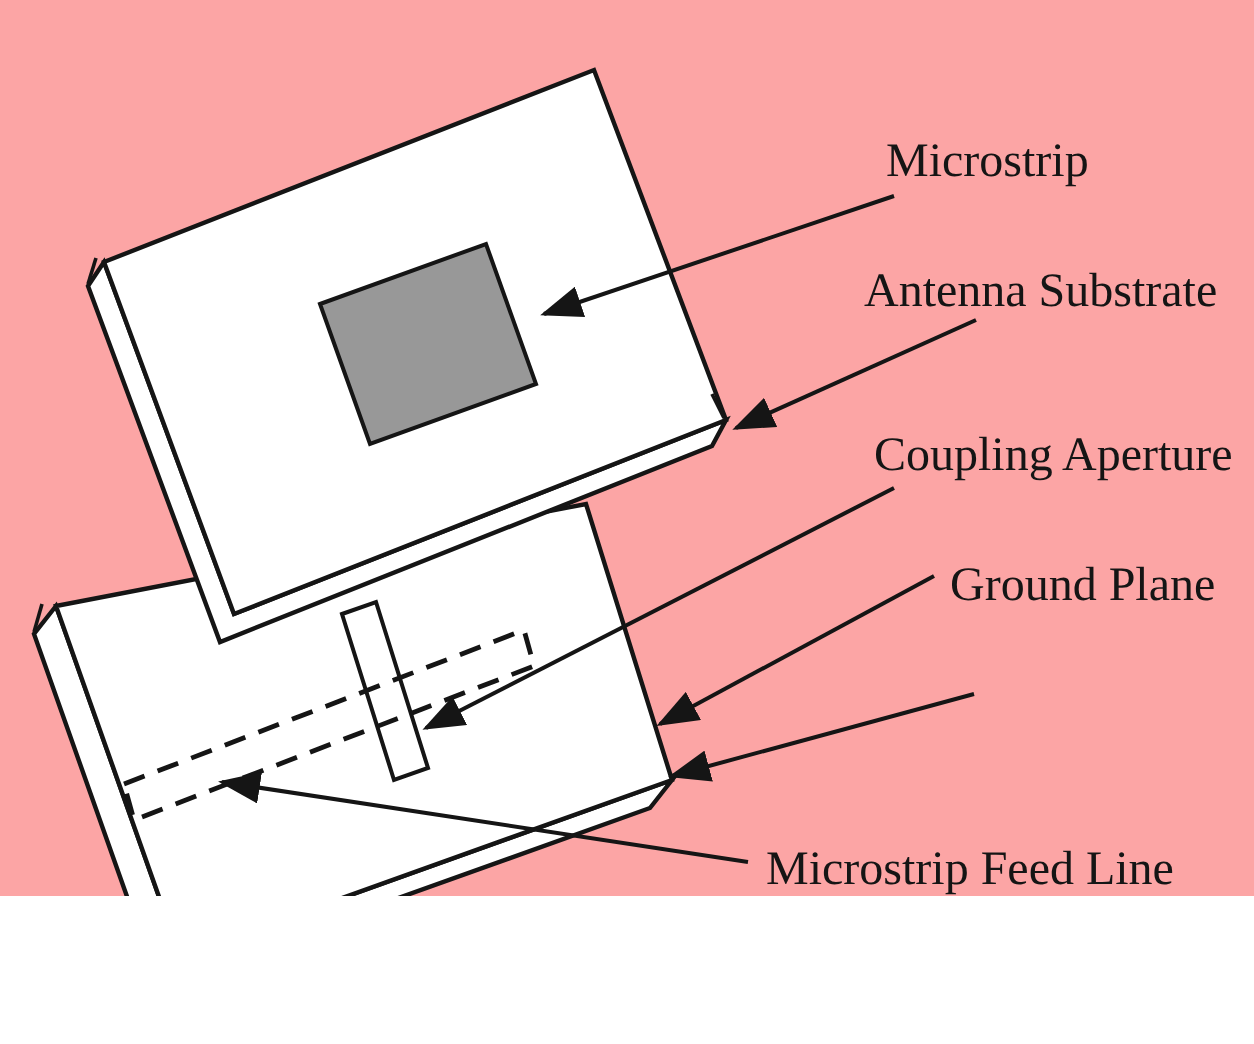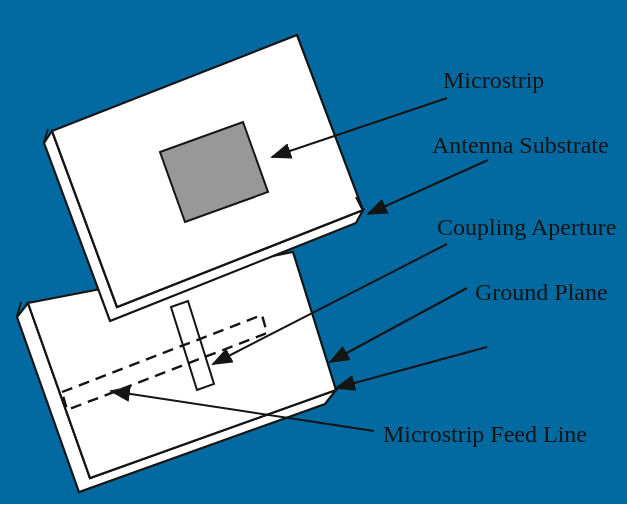--- a/index.html
+++ b/index.html
@@ -3,22 +3,22 @@
 <meta charset="utf-8">
 <style>
   html, body {
     margin: 0;
     padding: 0;
     background: #ffffff;
   }
   .figure-wrap {
     position: relative;
     width: 627px;
-    height: 504px;
-    background: #0369a1;
+    height: 448px;
+    background: #fca5a5;
     overflow: hidden;
   }
   svg { display: block; }
   .outline {
     fill: #ffffff;
     stroke: #151515;
     stroke-width: 2.2;
     stroke-linejoin: miter;
   }
   .thin-outline {

